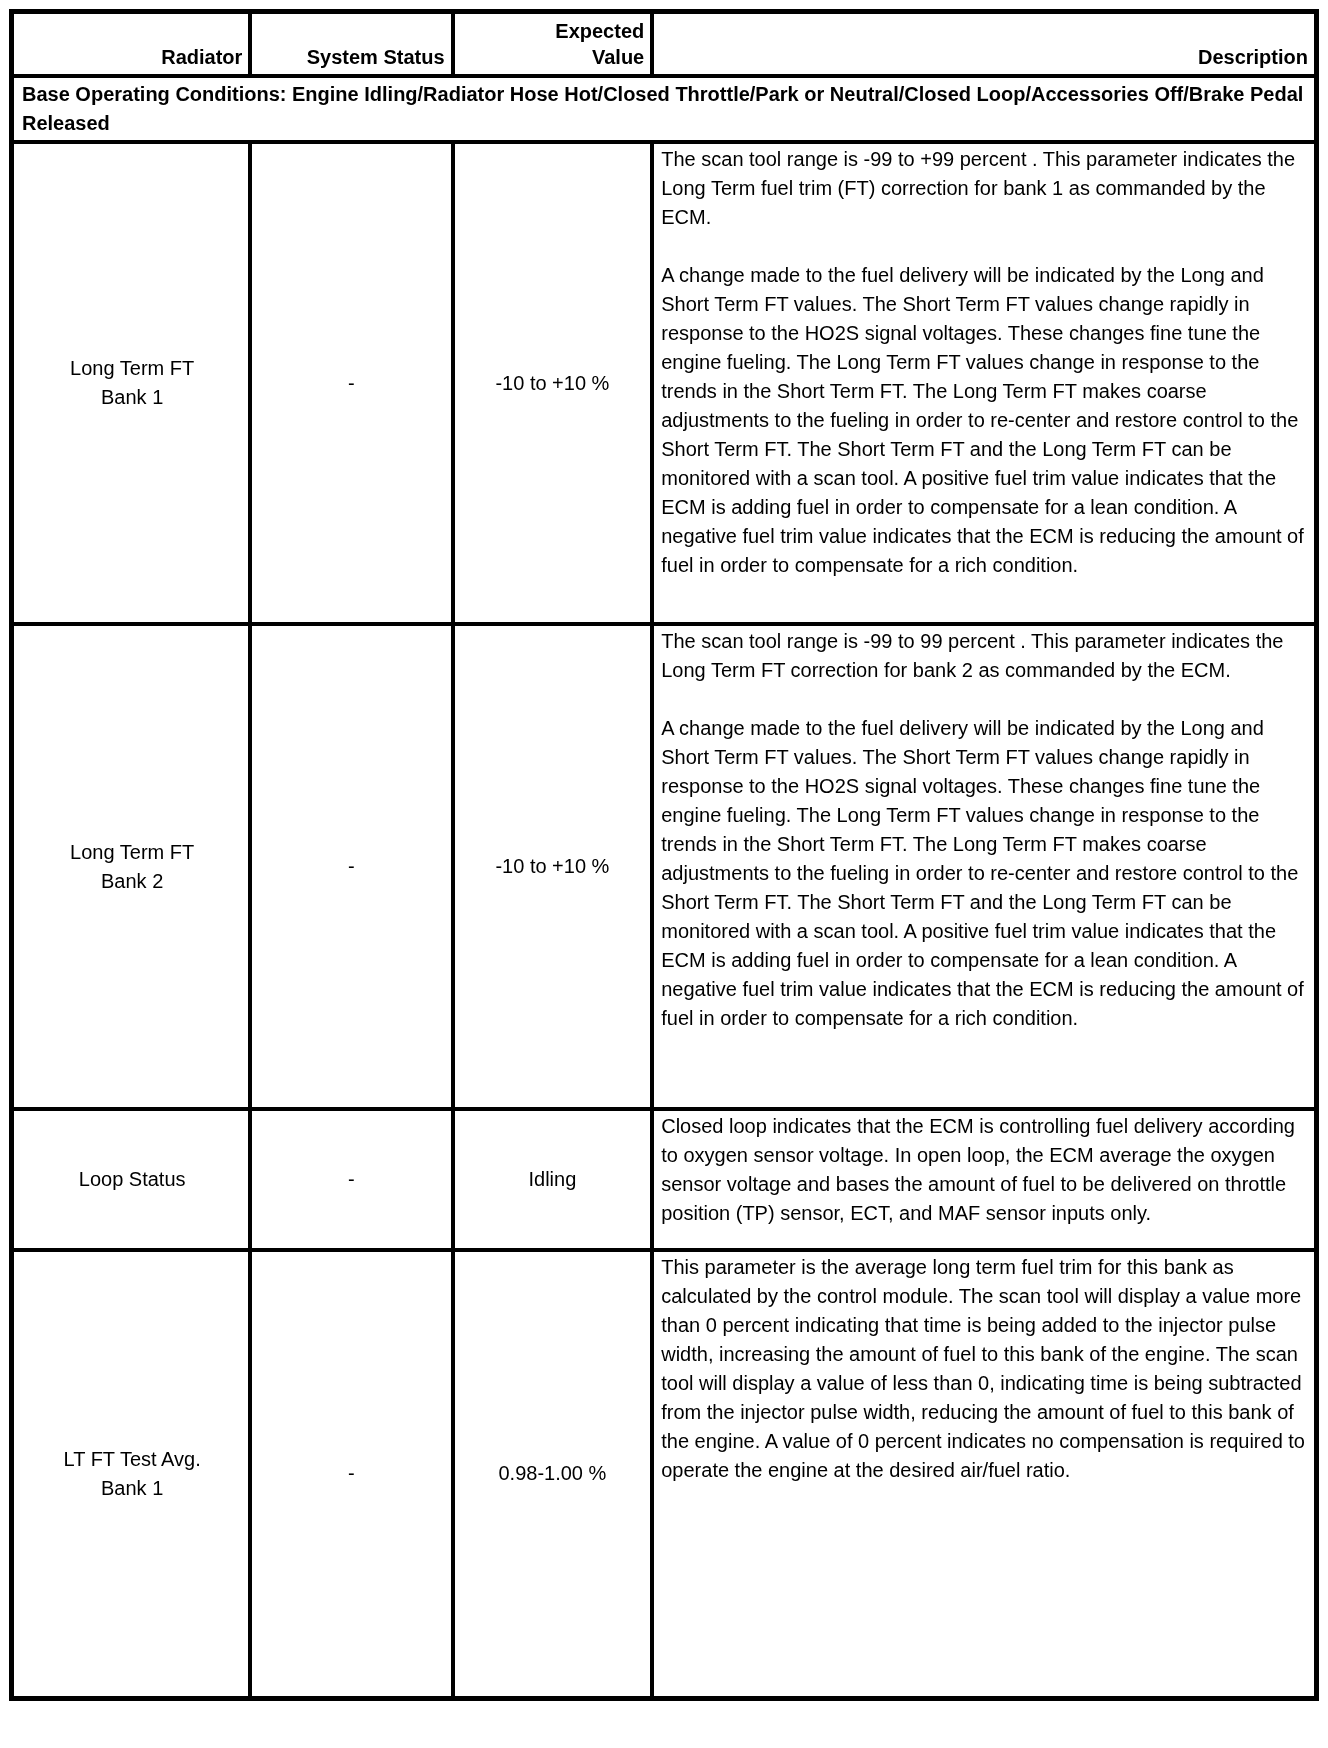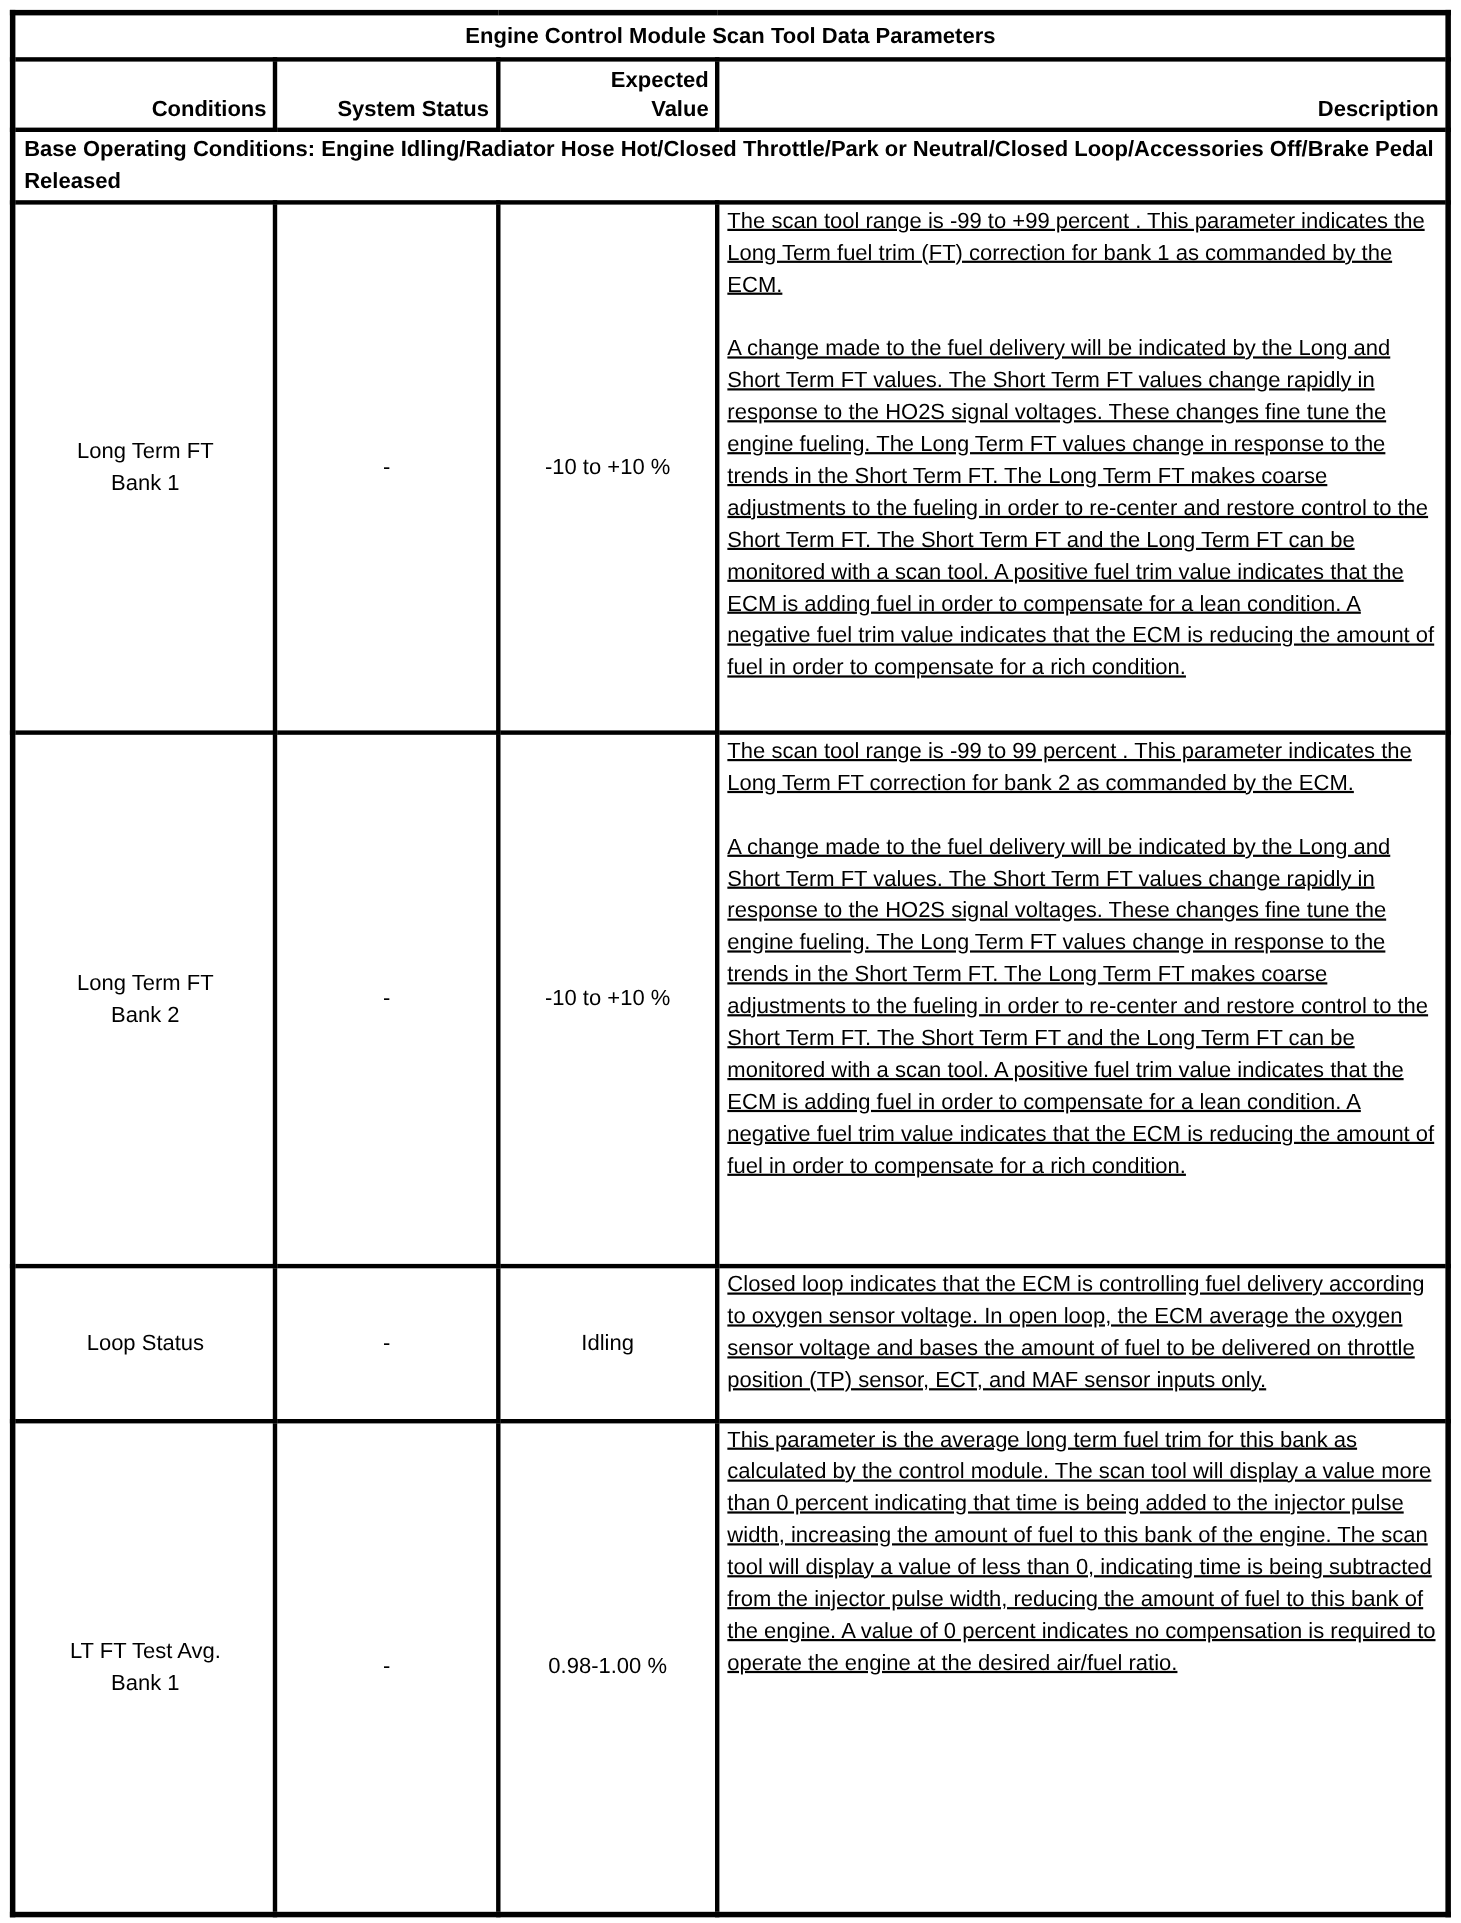--- a/index.html
+++ b/index.html
@@ -64,21 +64,20 @@
     text-align: center;
     white-space: pre-line;
     padding-left: 8px;
   }
   td.state-cell, td.expect-cell {
     text-align: center;
   }
   td.desc-cell {
     vertical-align: top;
     padding: 1px 6px 2px 7px;
-    text-decoration: underline;
   }
   td.desc-cell p {
     margin: 0;
   }
   td.desc-cell p + p {
     margin-top: 29px;
   }
 </style>
 </head>
 <body>
@@ -86,26 +85,23 @@
 <div class="page">
   <table class="ecm-table">
     <colgroup>
       <col class="c-param">
       <col class="c-state">
       <col class="c-expect">
       <col class="c-desc">
     </colgroup>
 
     <tbody>
-        <tr class="title-row">
-      <td colspan="4">Engine Control Module Scan Tool Data Parameters</td>
-    </tr>
 
     <tr class="header-row">
-      <td>Conditions</td>
+      <td>Radiator</td>
       <td>System Status</td>
       <td>Expected
 Value</td>
       <td>Description</td>
     </tr>
 
     <tr class="section-row">
       <td colspan="4">Base Operating Conditions: Engine Idling/Radiator Hose Hot/Closed Throttle/Park or Neutral/Closed Loop/Accessories Off/Brake Pedal Released</td>
     </tr>
 

